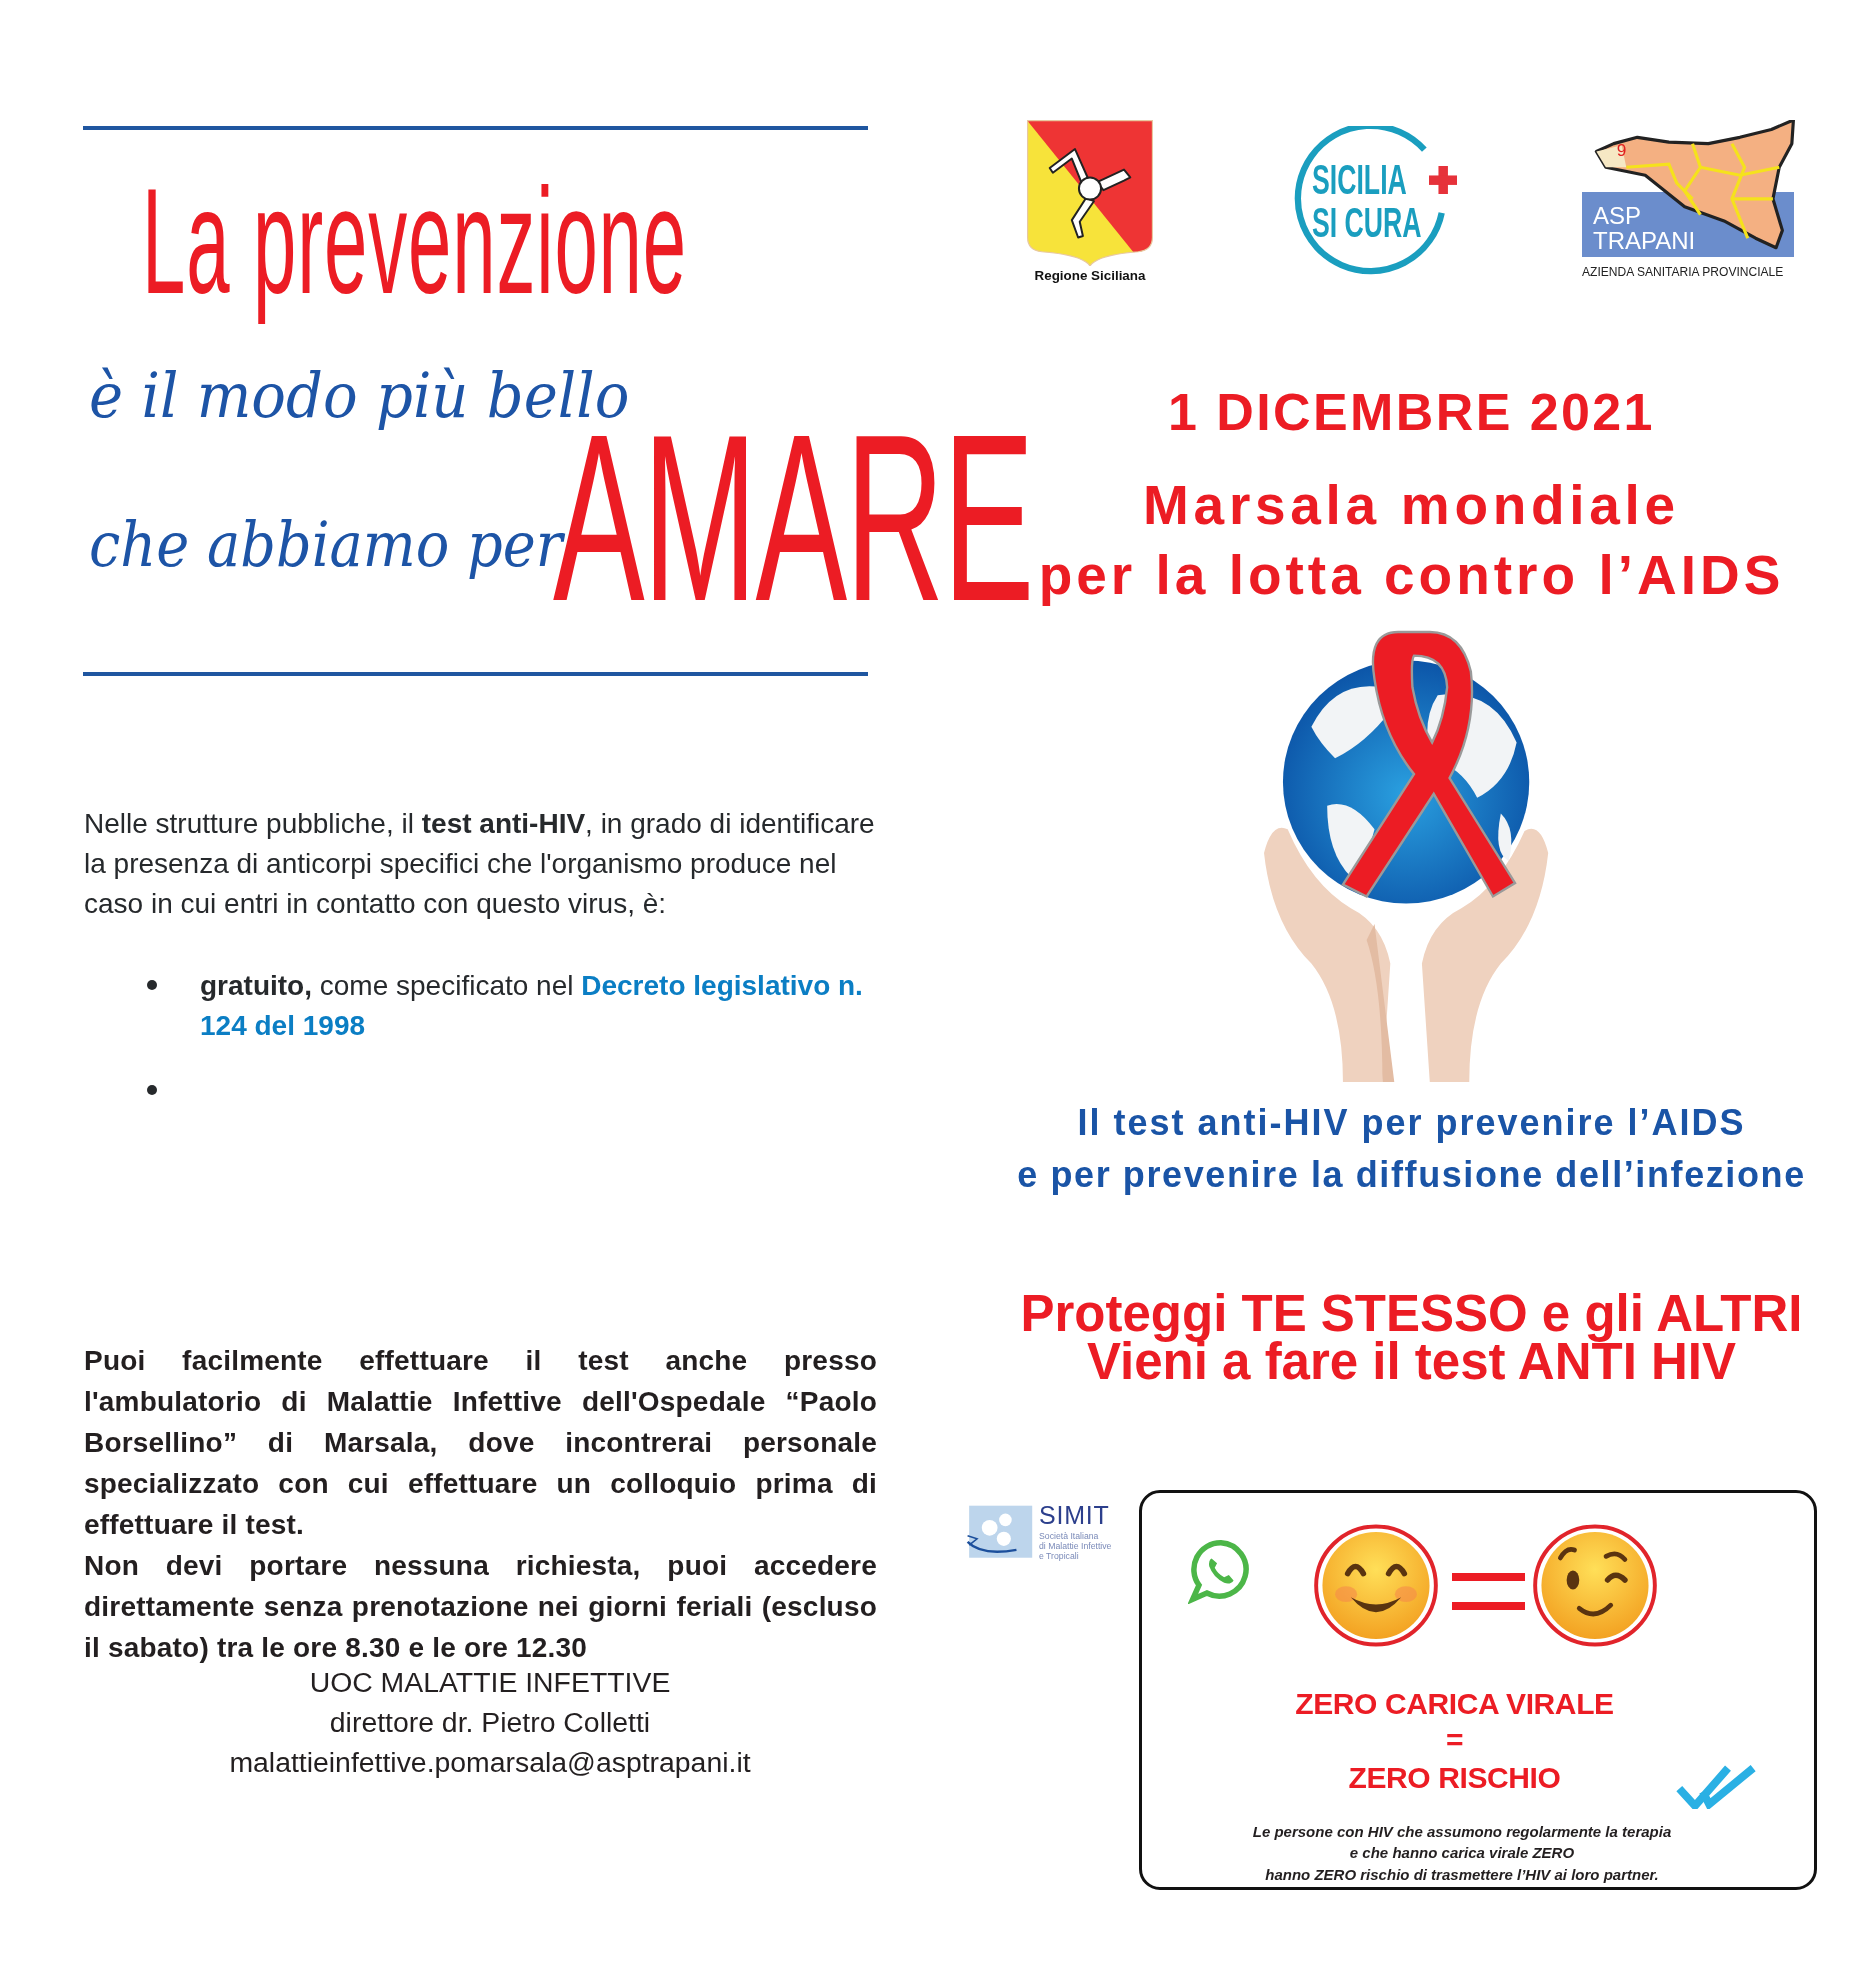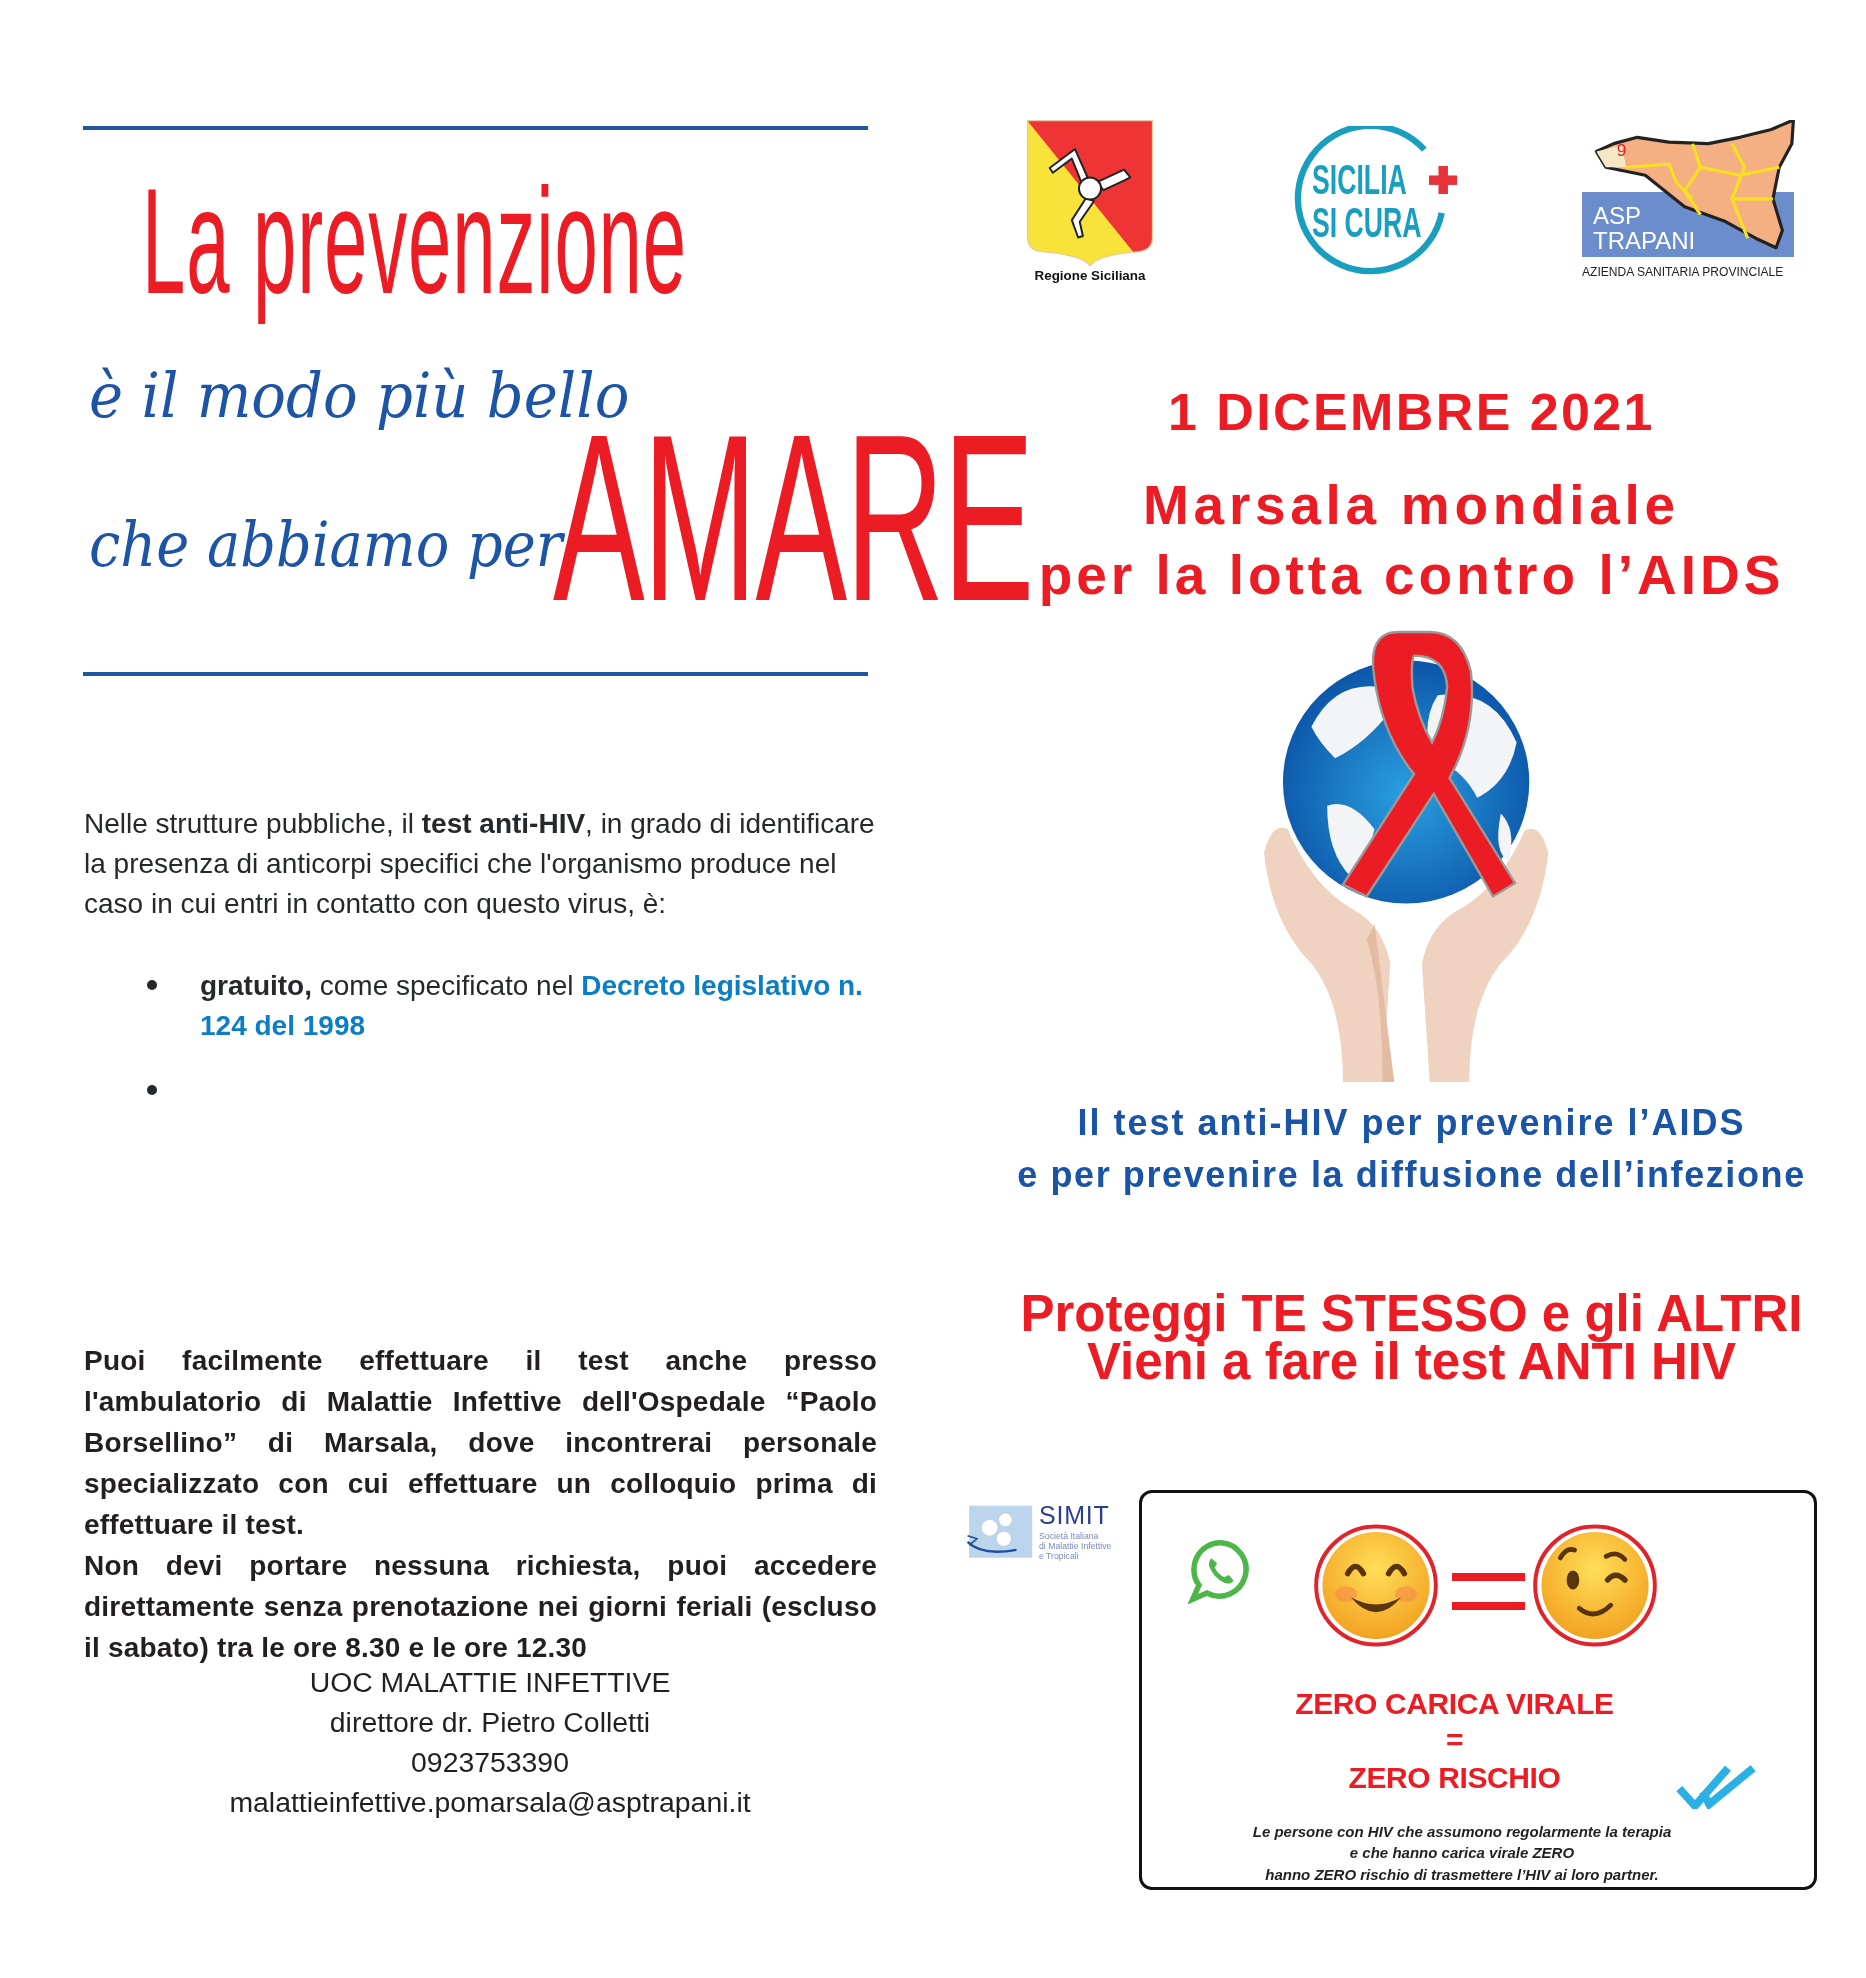--- a/index.html
+++ b/index.html
@@ -22,21 +22,21 @@
   .justified { text-align:justify; text-align-last:left; font-weight:bold; font-size:28px; line-height:41px; color:#231f20; letter-spacing:0.2px; }
   .contact { text-align:center; color:#231f20; font-size:28.4px; line-height:40px; }
 
   
   .center-line { position:absolute; left:966px; width:891px; text-align:center; white-space:nowrap; font-weight:bold; }
   .red { color:#ec1c24; }
   .blue { color:#1a54a6; }
 
   .logo-label { font-weight:bold; font-size:13.4px; color:#111; text-align:center; white-space:nowrap; }
 
-  .info-box { position:absolute; left:1139px; top:1490px; width:678px; height:400px; border:3.2px solid #111; border-radius:13px; box-sizing:border-box; background:#fff; }
+  .info-box { position:absolute; left:1139px; top:1490px; width:678px; height:400px; border:3.2px solid #111; border-radius:21px; box-sizing:border-box; background:#fff; }
   .zero-line { font-weight:bold; font-size:30px; color:#ec1c24; letter-spacing:-0.4px; }
   .note { font-style:italic; font-weight:bold; font-size:15px; line-height:21.3px; color:#231f20; text-align:center; }
 </style>
 </head>
 <body>
 
 <div class="hr" style="left:83px; top:126px; width:785px;"></div>
 
 <div class="abs la-prev">La prevenzione</div>
 
@@ -63,21 +63,20 @@
 </div>
 
 <div class="abs justified" style="left:84px; top:1296px; width:793px;margin-top:44px;">
   <div>Puoi facilmente effettuare il test anche presso l'ambulatorio di Malattie Infettive dell'Ospedale “Paolo Borsellino” di Marsala, dove incontrerai personale specializzato con cui effettuare un colloquio prima di effettuare il test.</div>
   <div>Non devi portare nessuna richiesta, puoi accedere direttamente senza prenotazione nei giorni feriali (escluso il sabato) tra le ore  8.30 e le ore 12.30</div>
 </div>
 
 <div class="abs contact" style="left:174px; top:1662px; width:632px;">
   <div>UOC MALATTIE INFETTIVE</div>
   <div>direttore dr. Pietro Colletti</div>
-  <div>0923753390</div>
   <div>malattieinfettive.pomarsala@asptrapani.it</div>
 </div>
 
 <div class="abs" style="left:1026px; top:119px; width:128px; height:166px;">
   <svg width="128" height="147" viewBox="0 0 162 186">
     <defs>
         <clipPath id="shield">
           <path d="M2 2 H160 V150 Q160 166 142 168 Q90 172 81 186 Q72 172 20 168 Q2 166 2 150 Z"></path>
         </clipPath>
       </defs>

